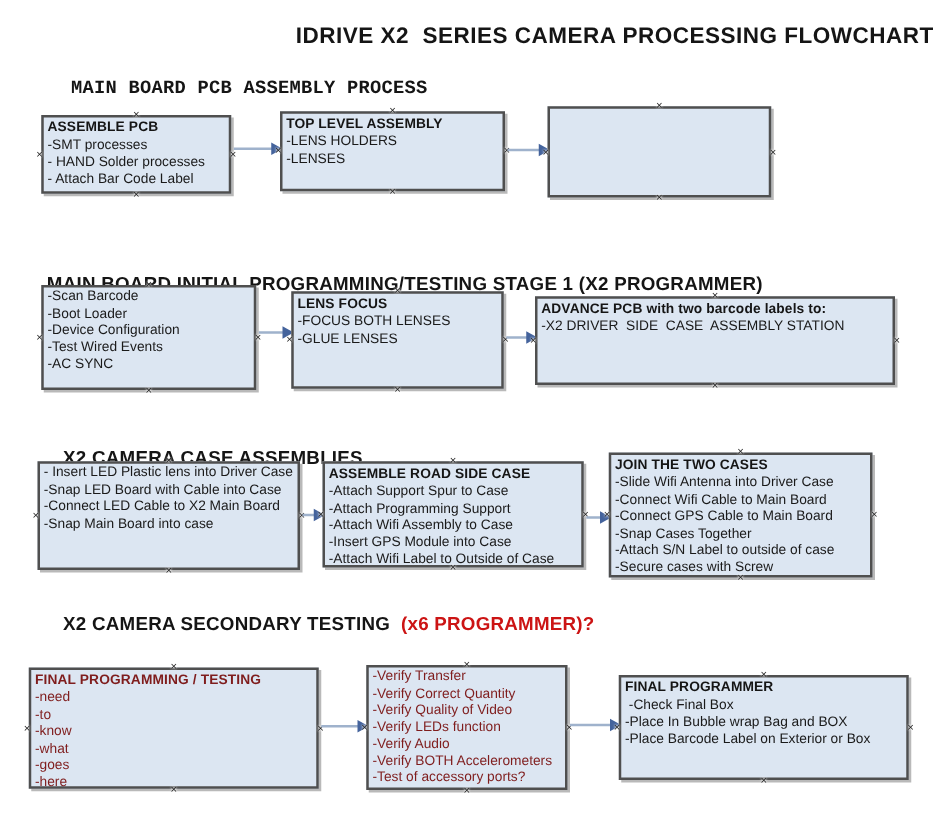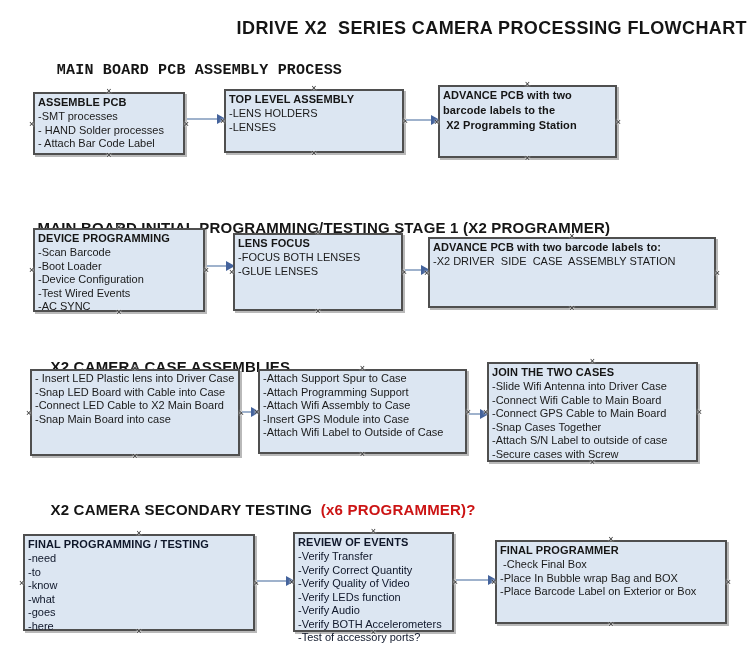--- a/index.html
+++ b/index.html
@@ -22,21 +22,21 @@
     box-shadow:2px 2px 0 rgba(128,128,128,.55);
     padding:1px 3px; box-sizing:border-box;
   }
   .node-title {
     font-size:11px; font-weight:bold; line-height:15px; color:#151515;
     white-space:pre; letter-spacing:.1px;
   }
   .node-body {
     font-size:11px; line-height:13.5px; color:#1a1a1a; white-space:pre;
   }
-  .node.red .node-title, .node.red .node-body { color:#0f172a; }
+  .node.red .node-title, .node.red .node-body { color:#7f1d1d; }
   .arrow { position:absolute; height:2px; }
   .arrow .line { position:absolute; left:0; right:5px; top:0; height:2px; background:#9FB2CC; }
   .arrow .head {
     position:absolute; right:-2px; top:-4px; width:0; height:0;
     border-left:9px solid #44639C; border-top:5px solid transparent; border-bottom:5px solid transparent;
   }
   .handle {
     position:absolute; font-size:9px; line-height:7px; color:#1a1a1a;
     text-shadow:0 0 2px #fff, 0 0 2px #fff; pointer-events:none; font-weight:normal;
   }
@@ -77,36 +77,32 @@
   <span class="handle h-t">×</span>
       <span class="handle h-b">×</span>
       <span class="handle h-l">×</span>
       <span class="handle h-r">×</span>
     </div>
   <div class="arrow" style="left:406px; top:119px; width:32px;">
       <span class="line"></span>
       <span class="head"></span>
     </div>
   <div class="node" style="left:438px; top:85px; width:179px; height:73px;">
-    <div class="node-title">ADVANCE PCB with two
-barcode labels to the
- X2 Programming Station</div>
     <div class="node-body"></div>
   <span class="handle h-t">×</span>
       <span class="handle h-b">×</span>
       <span class="handle h-l">×</span>
       <span class="handle h-r">×</span>
     </div>
 
   <div class="section-heading" style="left:20px; top:202px;">
     <span>MAIN BOARD INITIAL PROGRAMMING/TESTING STAGE 1 (X2 PROGRAMMER)</span><span class="red"></span>
   </div>
 
   <div class="node" style="left:33px; top:228px; width:172px; height:84px;">
-    <div class="node-title">DEVICE PROGRAMMING</div>
     <div class="node-body">-Scan Barcode
 -Boot Loader
 -Device Configuration
 -Test Wired Events
 -AC SYNC</div>
   <span class="handle h-t">×</span>
       <span class="handle h-b">×</span>
       <span class="handle h-l">×</span>
       <span class="handle h-r">×</span>
     </div>
@@ -148,20 +144,21 @@
   <span class="handle h-t">×</span>
       <span class="handle h-b">×</span>
       <span class="handle h-l">×</span>
       <span class="handle h-r">×</span>
     </div>
   <div class="arrow" style="left:242px; top:411px; width:16px;">
       <span class="line"></span>
       <span class="head"></span>
     </div>
   <div class="node" style="left:258px; top:369px; width:209px; height:85px;">
+    <div class="node-title">ASSEMBLE ROAD SIDE CASE</div>
     <div class="node-body">-Attach Support Spur to Case
 -Attach Programming Support
 -Attach Wifi Assembly to Case
 -Insert GPS Module into Case
 -Attach Wifi Label to Outside of Case</div>
   <span class="handle h-t">×</span>
       <span class="handle h-b">×</span>
       <span class="handle h-l">×</span>
       <span class="handle h-r">×</span>
     </div>
@@ -176,21 +173,21 @@
 -Connect GPS Cable to Main Board
 -Snap Cases Together
 -Attach S/N Label to outside of case
 -Secure cases with Screw</div>
   <span class="handle h-t">×</span>
       <span class="handle h-b">×</span>
       <span class="handle h-l">×</span>
       <span class="handle h-r">×</span>
     </div>
 
-  <div class="section-heading" style="left:33px; top:484px;text-align:right;">
+  <div class="section-heading" style="left:33px; top:474px;text-align:right;">
     <span>X2 CAMERA SECONDARY TESTING </span><span class="red"> (x6 PROGRAMMER)?</span>
   </div>
 
   <div class="node red" style="left:23px; top:534px; width:232px; height:97px;">
     <div class="node-title">FINAL PROGRAMMING / TESTING</div>
     <div class="node-body">-need
 -to
 -know
 -what
 -goes
@@ -198,21 +195,20 @@
   <span class="handle h-t">×</span>
       <span class="handle h-b">×</span>
       <span class="handle h-l">×</span>
       <span class="handle h-r">×</span>
     </div>
   <div class="arrow" style="left:257px; top:580px; width:36px;">
       <span class="line"></span>
       <span class="head"></span>
     </div>
   <div class="node red" style="left:293px; top:532px; width:161px; height:100px;">
-    <div class="node-title">REVIEW OF EVENTS</div>
     <div class="node-body">-Verify Transfer
 -Verify Correct Quantity
 -Verify Quality of Video
 -Verify LEDs function
 -Verify Audio
 -Verify BOTH Accelerometers
 -Test of accessory ports?</div>
   <span class="handle h-t">×</span>
       <span class="handle h-b">×</span>
       <span class="handle h-l">×</span>

